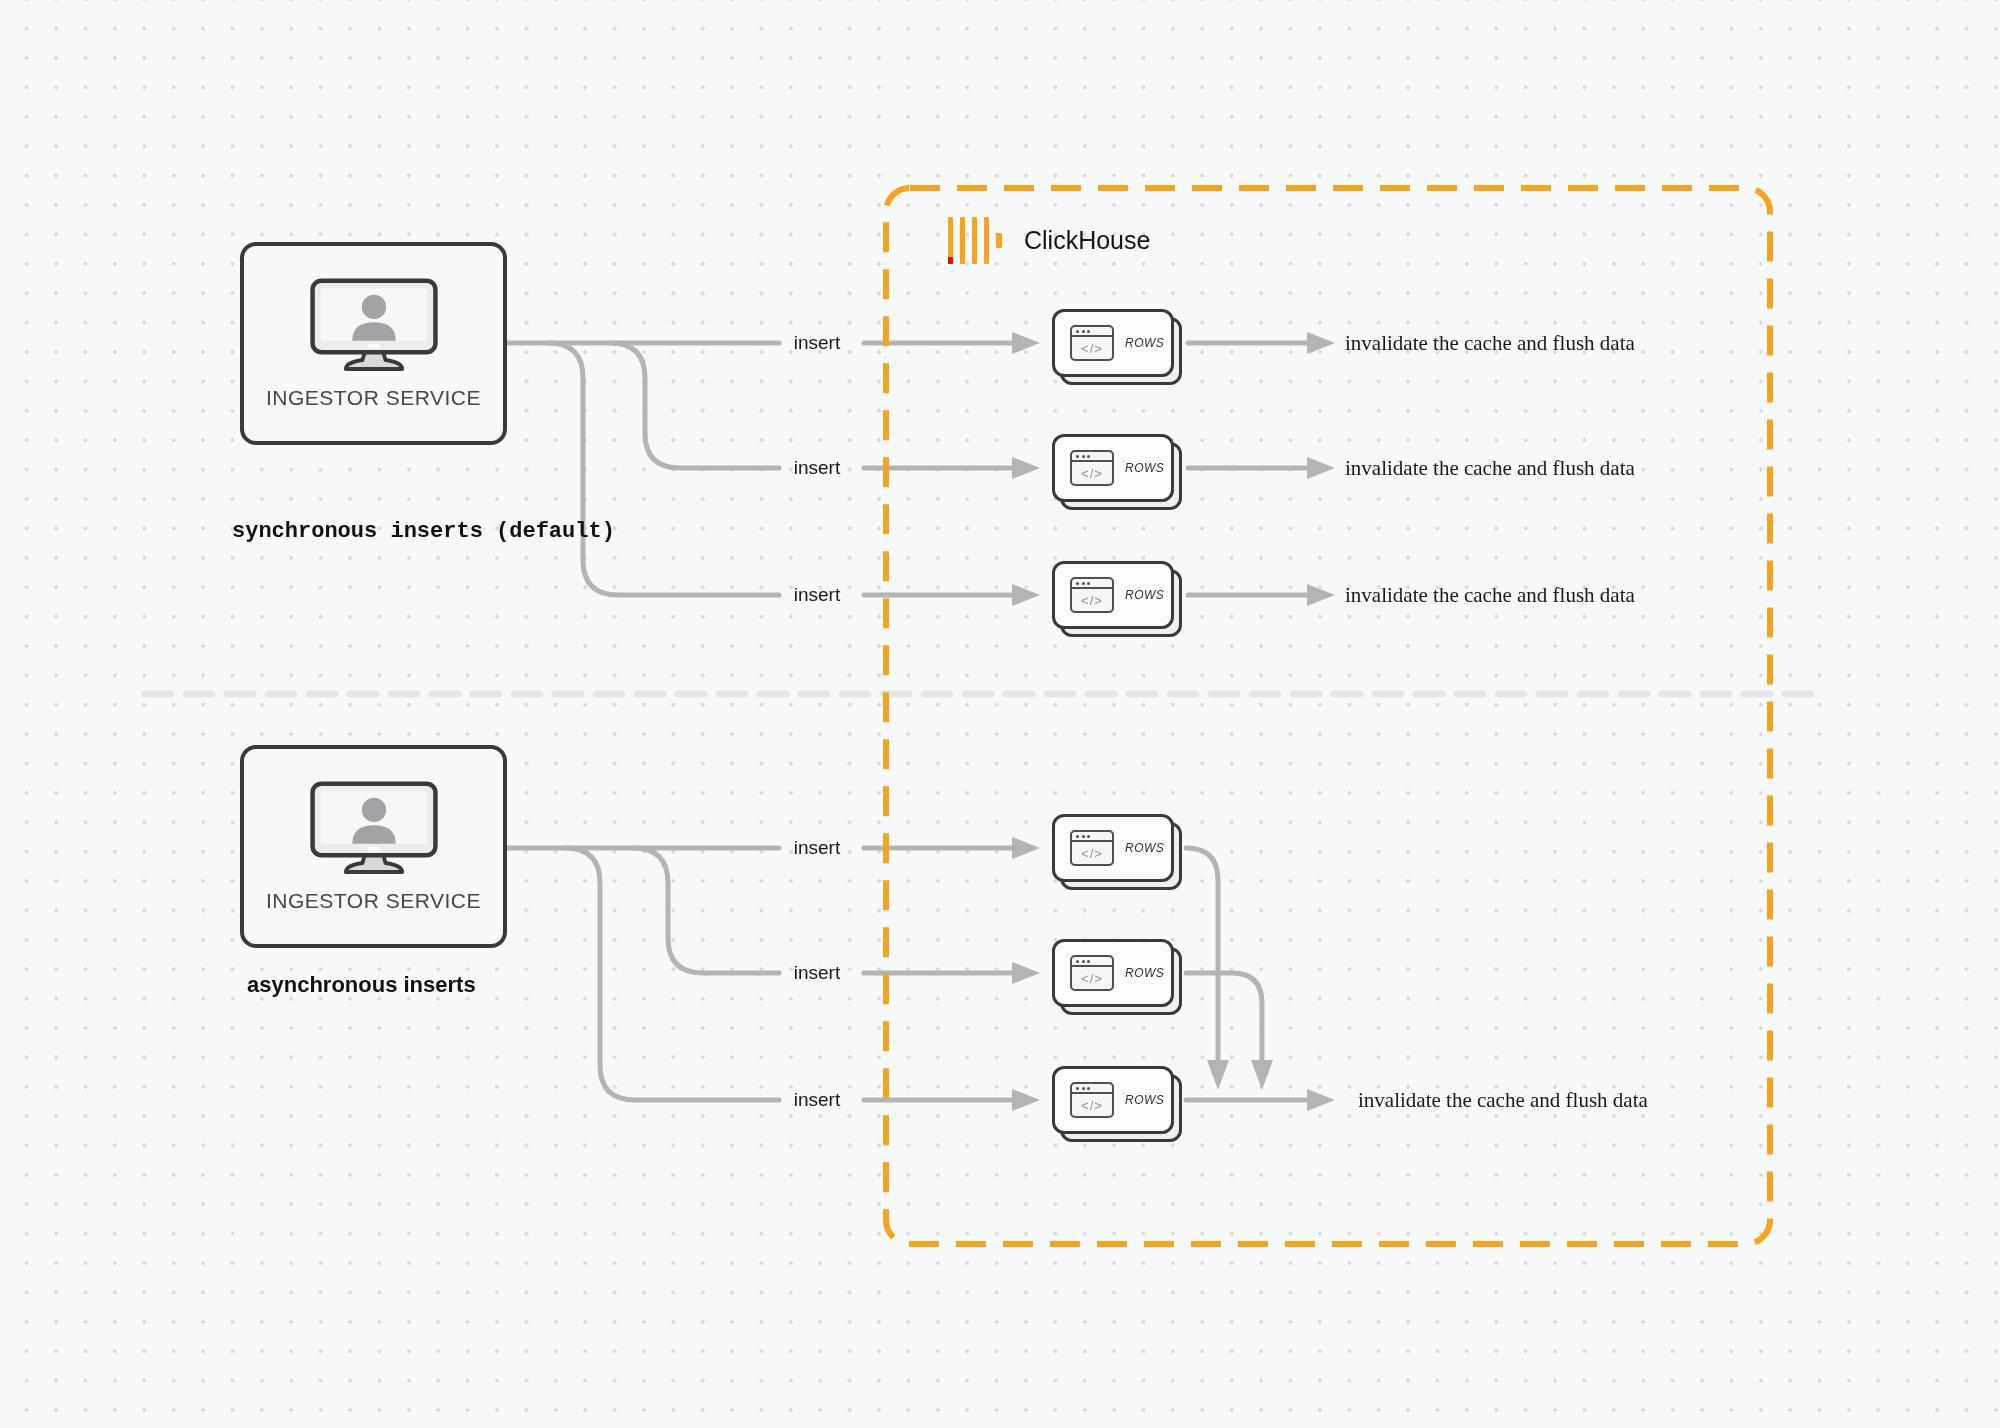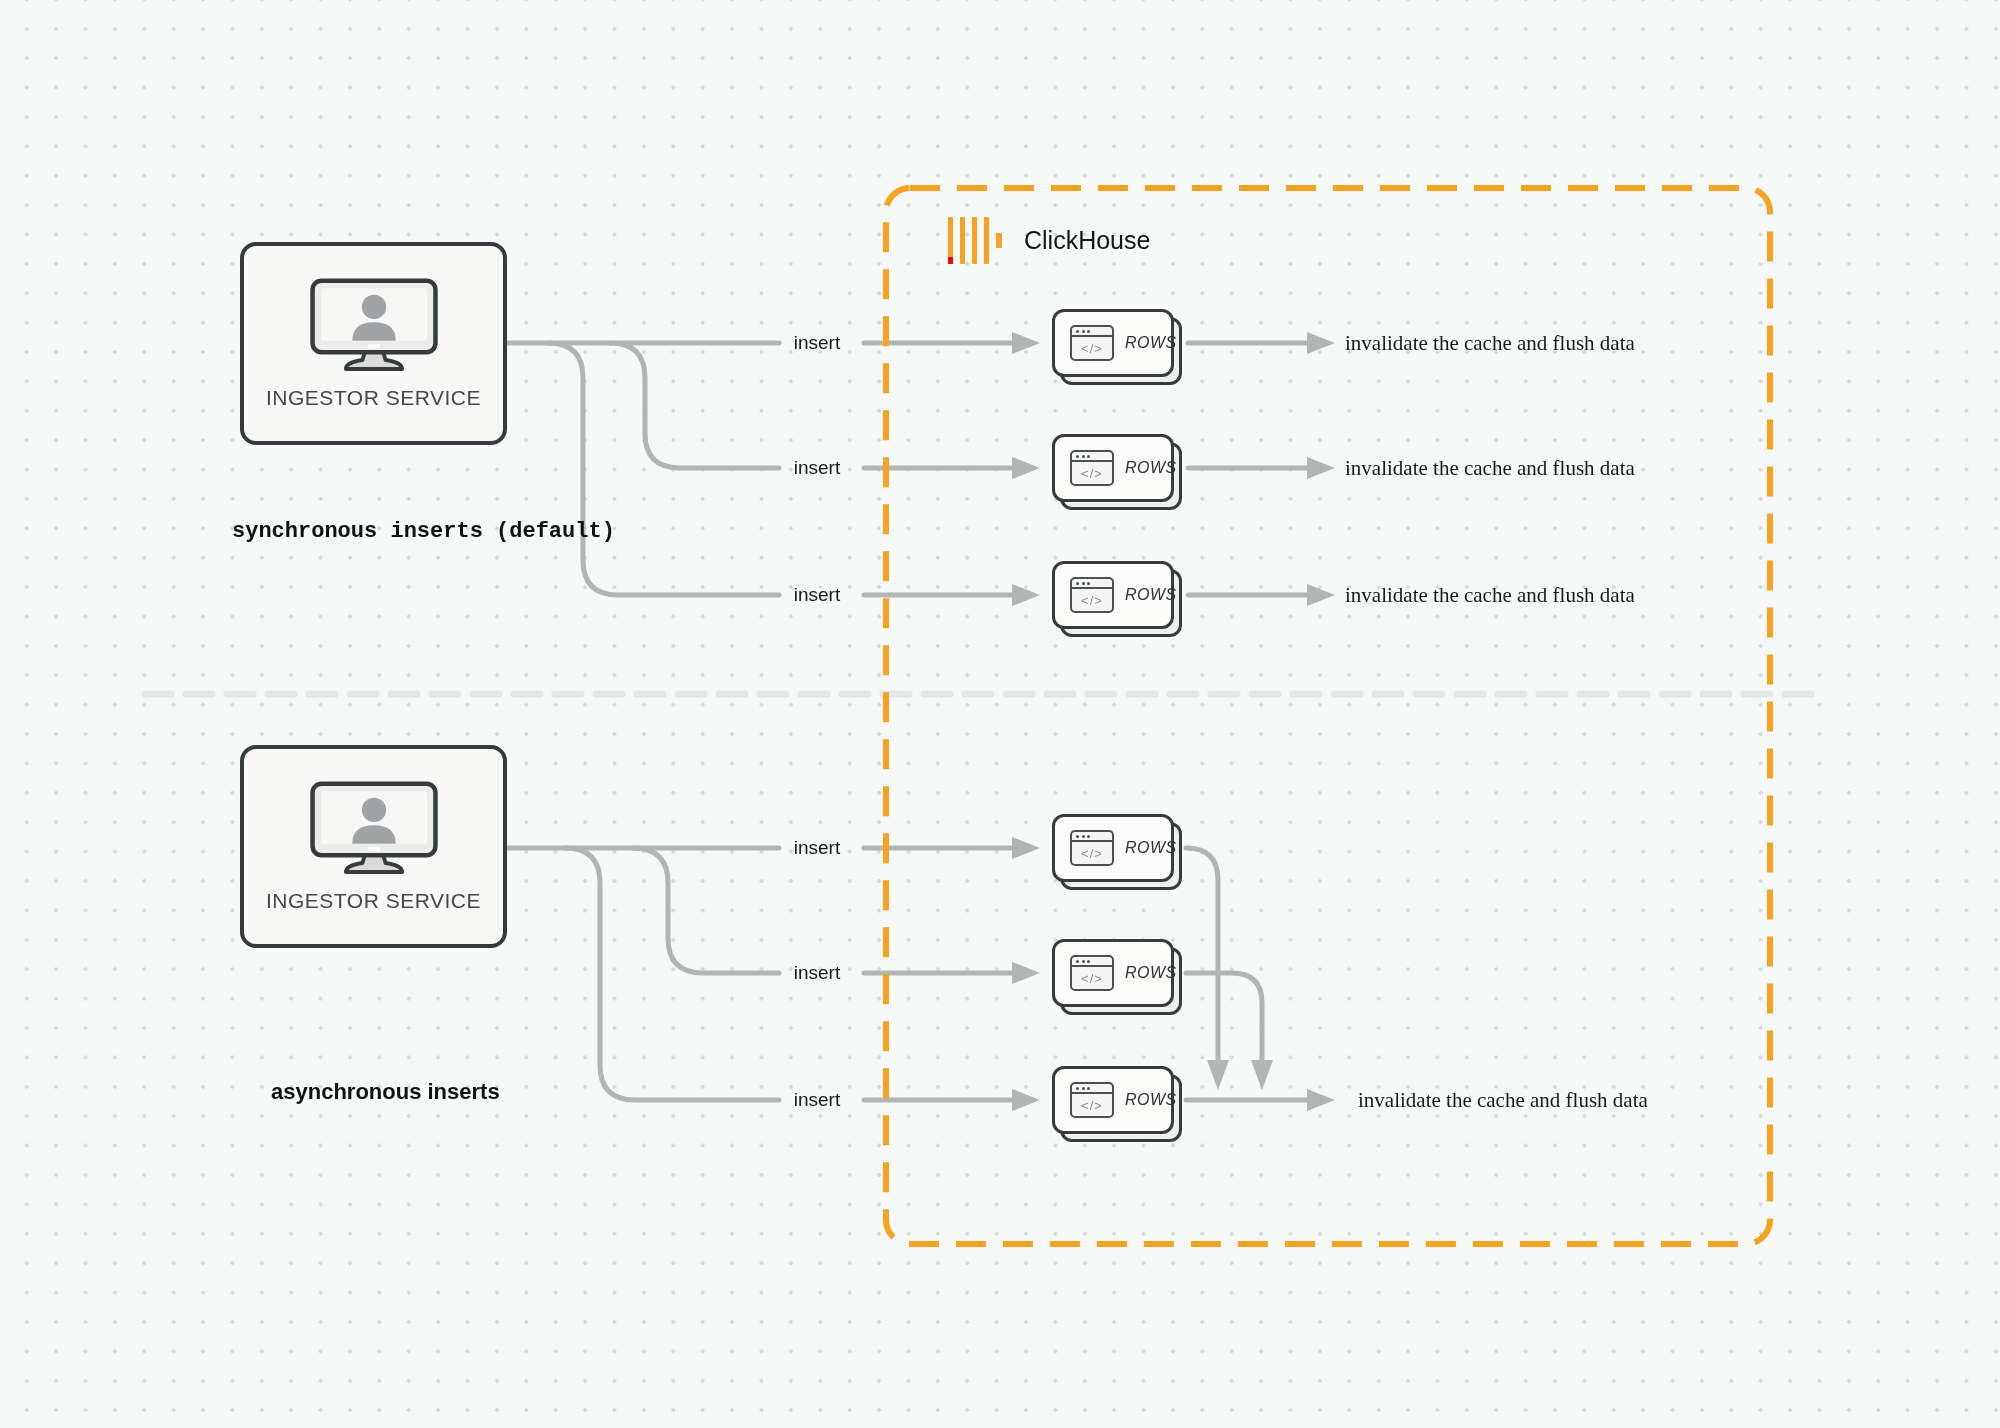--- a/index.html
+++ b/index.html
@@ -33,21 +33,21 @@
     border:4px solid var(--box-border);border-radius:16px;background:var(--box-fill);
     display:flex;flex-direction:column;align-items:center;justify-content:center;gap:8px;
   }
   .ingestor-box.sync{left:240px;top:242px;}
   .ingestor-box.async{left:240px;top:745px;}
   .ingestor-label{font-size:21px;color:var(--ingestor-text);letter-spacing:.5px;white-space:nowrap;}
 
   
   .caption{position:absolute;font-size:22px;font-weight:bold;color:#0F1214;white-space:nowrap;}
   .caption.sync{left:232px;top:519px;font-family:Liberation Mono, monospace;}
-  .caption.async{left:247px;top:1079px;margin-left:24px;}
+  .caption.async{left:247px;top:972px;}
 
   
   .insert-label{
     position:absolute;left:752px;width:130px;text-align:center;
     font-size:19px;color:var(--text-dark);transform:translateY(-50%);
   }
   
   .invalidate-label{
     position:absolute;font-size:21px;color:var(--text-dark);
     transform:translateY(-50%);white-space:nowrap;font-family:Liberation Serif, serif;
@@ -64,21 +64,21 @@
     border:3px solid var(--box-border);border-radius:12px;background:#FBFBFA;
     display:flex;align-items:center;gap:11px;padding-left:15px;
   }
   .browser{
     width:44px;height:36px;border:2.5px solid #4B5053;border-radius:5px;background:#F5F5F4;
     display:flex;flex-direction:column;flex-shrink:0;
   }
   .browser-header{height:10px;border-bottom:2px solid #4B5053;display:flex;align-items:center;gap:2.5px;padding:0 4px;}
   .browser-dot{width:3px;height:3px;border-radius:50%;background:#4B5053;}
   .browser-body{flex:1;display:flex;align-items:center;justify-content:center;font-size:13px;color:#8D9193;letter-spacing:1px;}
-  .rows-label{font-size:16px;font-style:italic;font-weight:500;color:#2F3133;letter-spacing:.5px;}
+  .rows-label{font-size:12px;font-style:italic;font-weight:500;color:#2F3133;letter-spacing:.5px;}
 
   
   .ch-logo{position:absolute;left:920px;top:217px;display:flex;align-items:center;padding-left:28px;}
   .logo-bars{display:flex;align-items:center;gap:7px;height:47px;}
   .logo-bar{width:5px;height:47px;background:var(--accent-orange);border-radius:1px;position:relative;}
   .logo-red{position:absolute;bottom:0;left:0;width:5px;height:7px;background:var(--logo-red);}
   .logo-bar-short{width:6px;height:15px;background:var(--accent-orange);border-radius:1px;}
   .ch-label{margin-left:22px;font-size:25px;font-weight:500;color:#121416;white-space:nowrap;}
 </style>
 </head>

